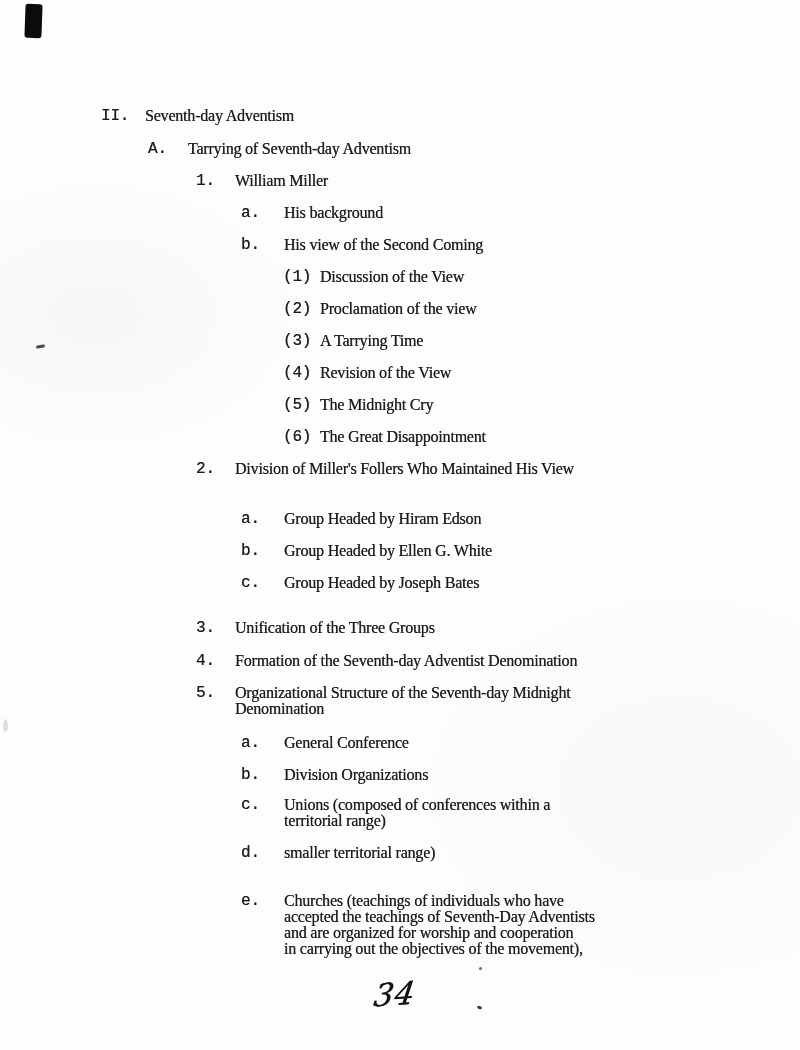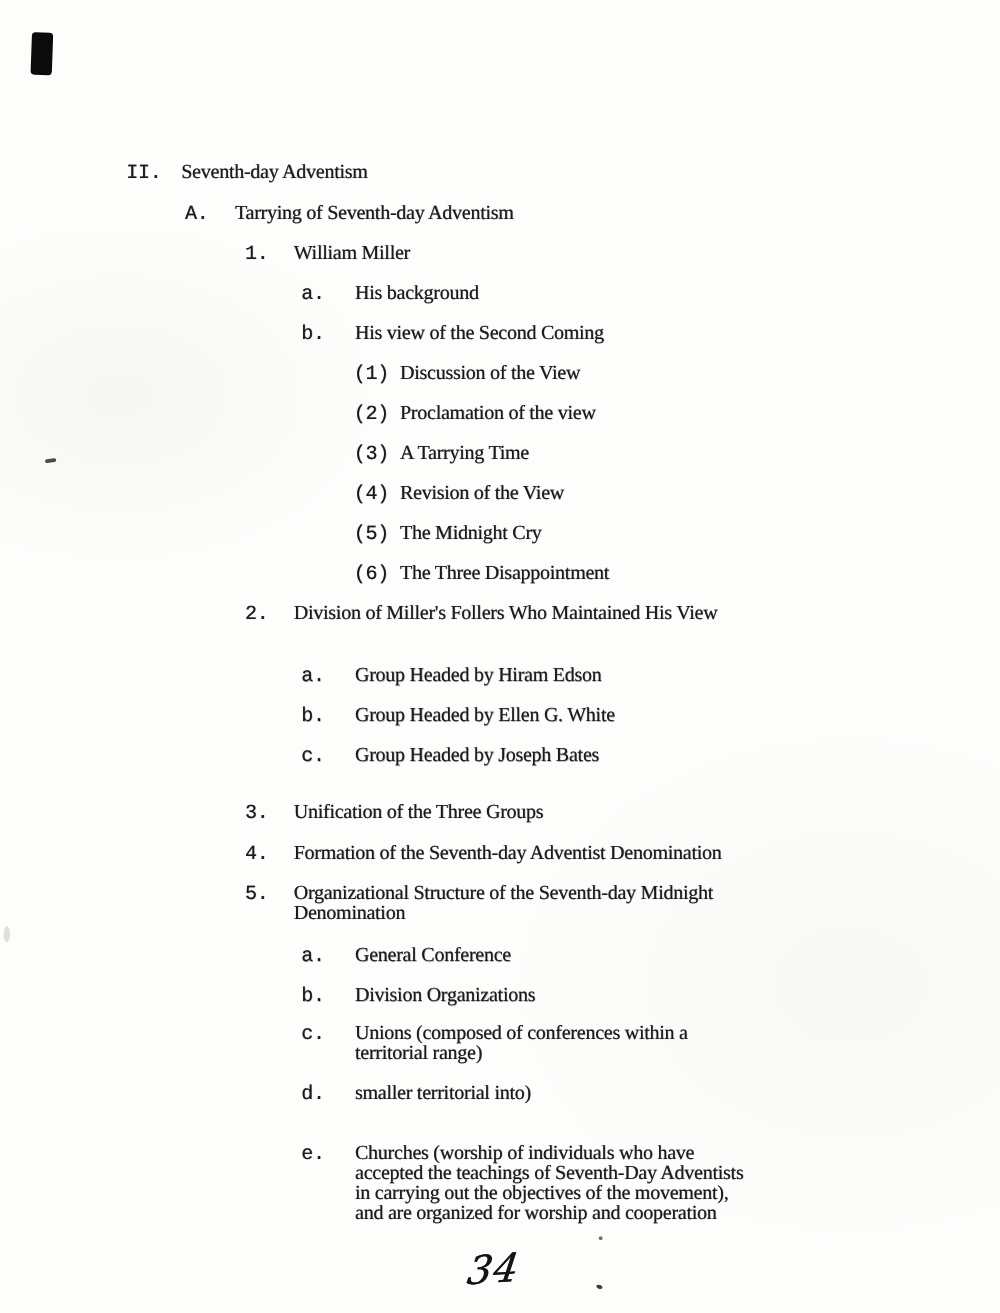--- a/index.html
+++ b/index.html
@@ -5,21 +5,21 @@
   html,body{margin:0;padding:0;}
   body{
     width:800px;height:1050px;position:relative;overflow:hidden;
     background:
       radial-gradient(ellipse 300px 200px at 12% 30%, rgba(120,120,110,0.05), transparent 70%),
       radial-gradient(ellipse 400px 300px at 85% 75%, rgba(120,120,110,0.04), transparent 70%),
       #fdfdfc;
     font-family:"Liberation Mono","DejaVu Sans Mono",monospace;
     color:var(--ink,#1b1b1b);
   }
-  .doc{position:absolute;inset:0;filter:blur(.22px);margin-top:22px;}
+  .doc{position:absolute;inset:0;filter:blur(.22px);}
   .row{position:absolute;left:0;width:100%;height:0;}
   .lbl,.txt{
     position:absolute;top:0;white-space:pre;
     font-size:16px;line-height:16px;letter-spacing:-0.2px;
     text-shadow:0.45px 0.45px 0 rgba(25,25,25,0.30), 0 0 0.6px rgba(25,25,25,0.55);
   }
   .ln{display:block;font-family:Liberation Serif, serif;}
   
   .l0{left:101px}.t0{left:145px}
   .l1{left:148px}.t1{left:188px}
@@ -90,21 +90,21 @@
     <span class="txt t4"><span class="ln">Revision of the View</span></span>
   </div>
 
   <div class="row" style="top:397px">
     <span class="lbl l4">(5)</span>
     <span class="txt t4"><span class="ln">The Midnight Cry</span></span>
   </div>
 
   <div class="row" style="top:429px">
     <span class="lbl l4">(6)</span>
-    <span class="txt t4"><span class="ln">The Three Disappointment</span></span>
+    <span class="txt t4"><span class="ln">The Great Disappointment</span></span>
   </div>
 
   <div class="row" style="top:461px">
     <span class="lbl l2">2.</span>
     <span class="txt t2"><span class="ln">Division of Miller's Follers Who Maintained His View</span></span>
   </div>
 
   <div class="row" style="top:511px">
     <span class="lbl l3">a.</span>
     <span class="txt t3"><span class="ln">Group Headed by Hiram Edson</span></span>
@@ -145,26 +145,26 @@
     <span class="txt t3"><span class="ln">Division Organizations</span></span>
   </div>
 
   <div class="row" style="top:797px">
     <span class="lbl l3">c.</span>
     <span class="txt t3"><span class="ln">Unions (composed of conferences within a</span><span class="ln">territorial range)</span></span>
   </div>
 
   <div class="row" style="top:845px">
     <span class="lbl l3">d.</span>
-    <span class="txt t3"><span class="ln">smaller territorial into)</span></span>
+    <span class="txt t3"><span class="ln">smaller territorial range)</span></span>
   </div>
 
   <div class="row" style="top:893px">
     <span class="lbl l3">e.</span>
-    <span class="txt t3"><span class="ln">Churches (worship of individuals who have</span><span class="ln">accepted the teachings of Seventh-Day Adventists</span><span class="ln">in carrying out the objectives of the movement),</span><span class="ln">and are organized for worship and cooperation</span></span>
+    <span class="txt t3"><span class="ln">Churches (teachings of individuals who have</span><span class="ln">accepted the teachings of Seventh-Day Adventists</span><span class="ln">and are organized for worship and cooperation</span><span class="ln">in carrying out the objectives of the movement),</span></span>
   </div>
 
   <div class="pagenum">34</div>
 
   <div class="art blob"></div>
   <div class="art dash"></div>
   <div class="art dot1"></div>
   <div class="art dot2"></div>
   <div class="art smudge"></div>
 

